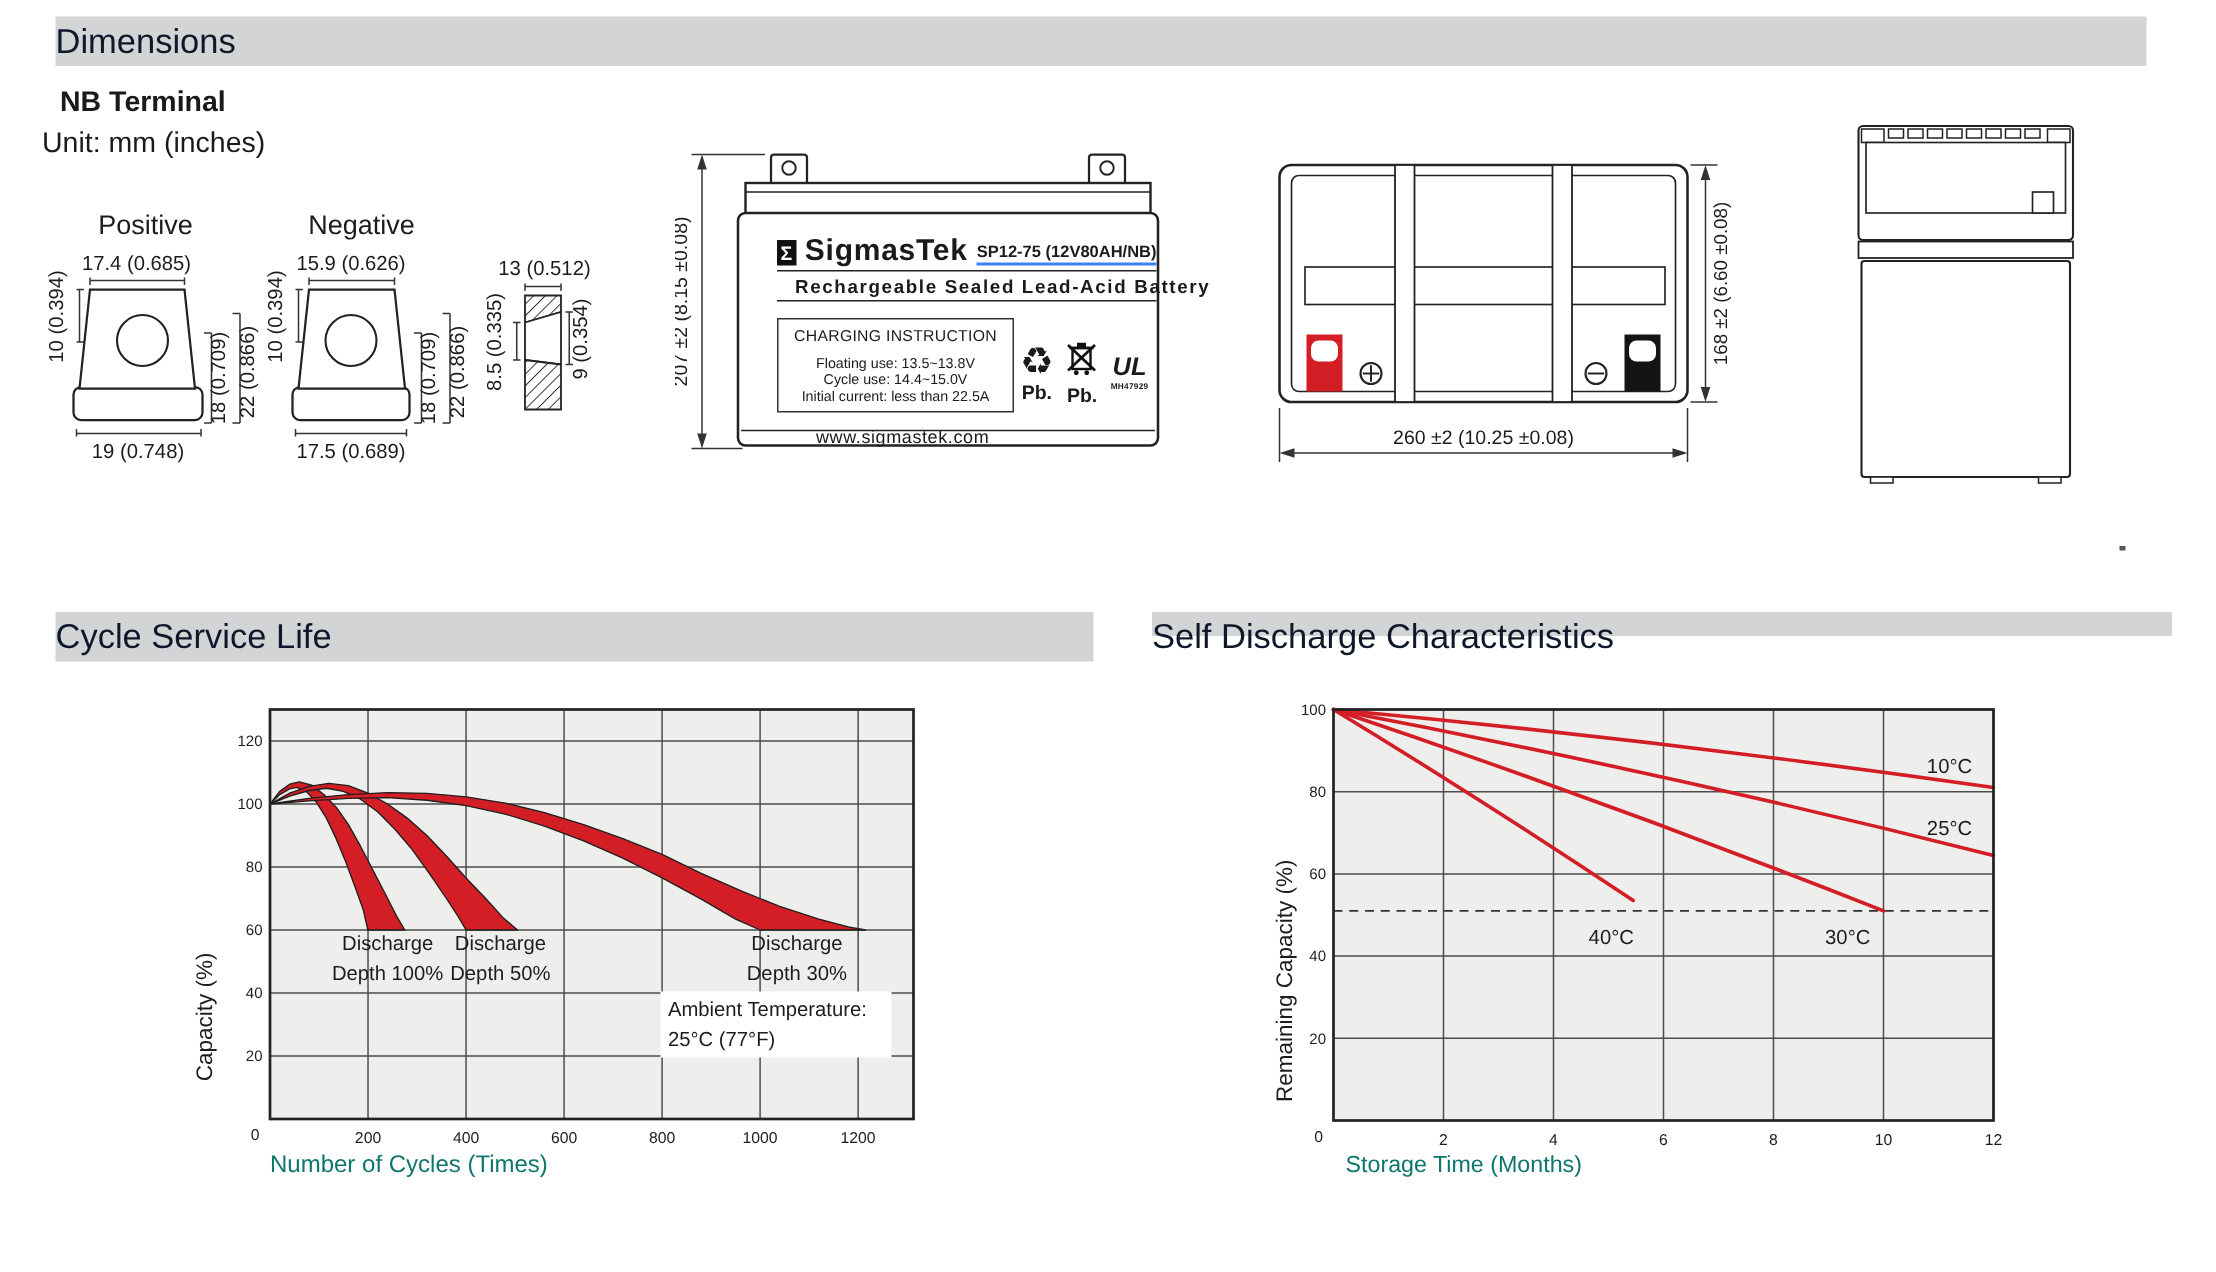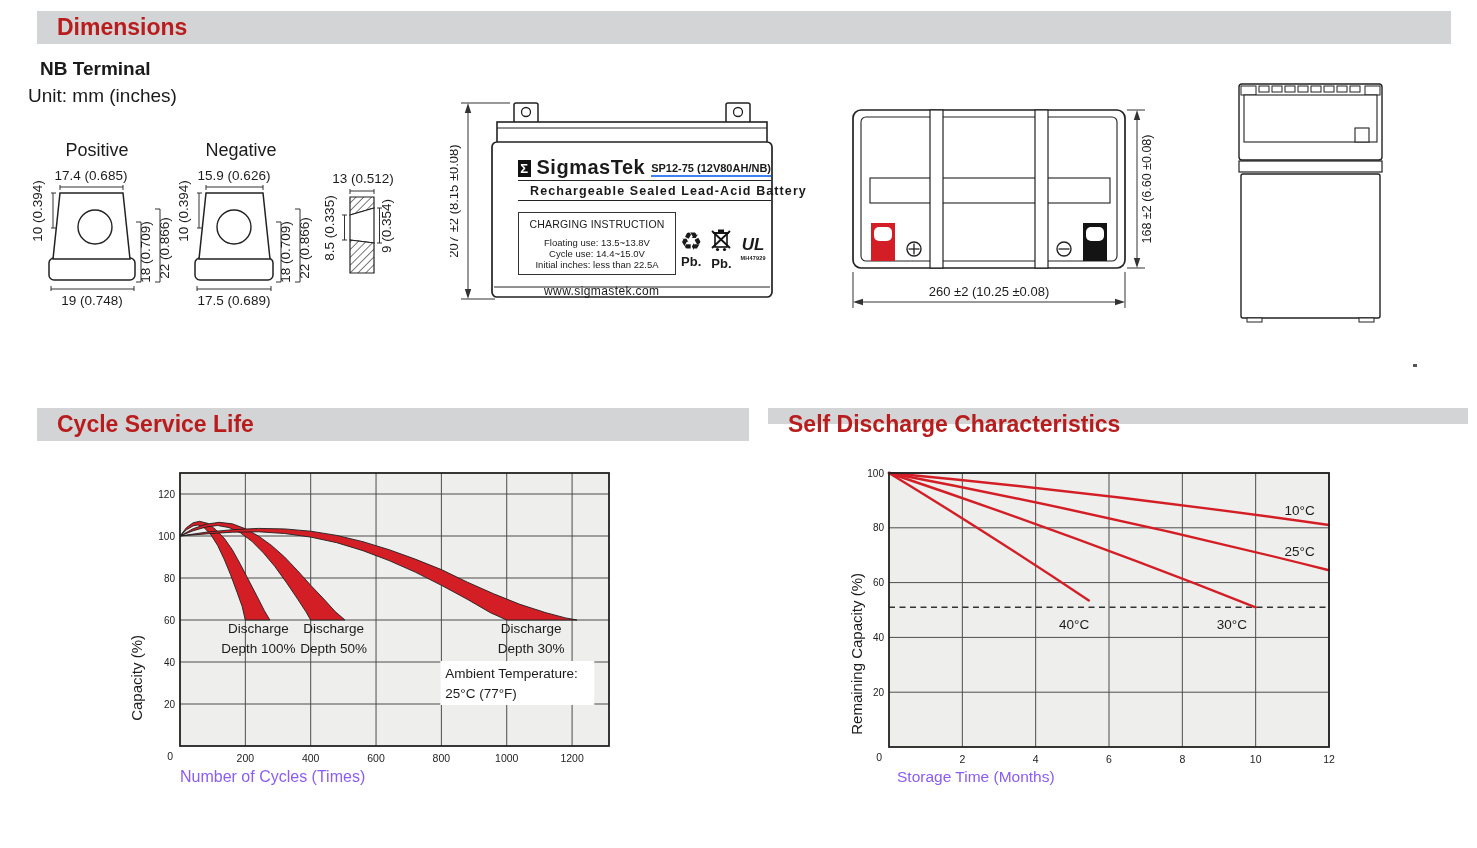--- a/index.html
+++ b/index.html
@@ -1,21 +1,21 @@
 <!DOCTYPE html>
 <html><head>
 <meta charset="utf-8">
 <style>
   html,body{margin:0;padding:0}
   body{width:1477px;height:848px;background:#fff;font-family:"Liberation Sans",sans-serif;color:#1a1a1a;position:relative;overflow:hidden}
   .abs{position:absolute}
-  .bar{background:#d3d4d6;font-weight:bold;font-size:23px;line-height:33px;padding-left:20px;color:#b91c1c}
+  .bar{background:#d3d4d6;font-weight:normal;font-size:23px;line-height:33px;padding-left:0;color:#0f172a}
   svg text{font-family:"Liberation Sans",sans-serif;fill:#1c1c1c}
   .vlabel{writing-mode:vertical-rl;transform:rotate(180deg);font-size:15px;color:#1c1c1c}
-  .xlabel{font-size:16px;color:#8b5cf6}
+  .xlabel{font-size:16px;color:#0f766e}
   
   .lbl{width:253px}
   .lbl-row1{display:flex;align-items:flex-end;gap:6px}
   .sigma{width:17px;height:17px;background:#111;color:#fff;font-size:13px;font-weight:bold;text-align:center;line-height:17px}
   .brand{font-size:20px;font-weight:bold;letter-spacing:.5px;line-height:19px}
   .model{margin-left:auto;font-size:11px;font-weight:bold;border-bottom:2px solid #3b82f6;padding-bottom:1px;white-space:nowrap}
   .rule{border-top:1.6px solid #222;margin-top:3px}
   .rule2{border-top:1.2px solid #222}
   .subtitle{text-align:center;font-weight:bold;font-size:12.5px;letter-spacing:1.1px;padding:3px 12px 2px;white-space:nowrap}
   .chargrow{display:flex;margin-top:11px;gap:4px}
@@ -131,21 +131,21 @@
     <span class="model">SP12-75 (12V80AH/NB)</span>
   </div>
   <div class="rule"></div>
   <div class="subtitle">Rechargeable Sealed Lead-Acid Battery</div>
   <div class="rule2"></div>
   <div class="chargrow">
     <div class="chargbox">
       <div class="chargtitle">CHARGING INSTRUCTION</div>
       <div class="chargline first">Floating use: 13.5~13.8V</div>
       <div class="chargline">Cycle use: 14.4~15.0V</div>
-      <div class="chargline">Initial inches: less than 22.5A</div>
+      <div class="chargline">Initial current: less than 22.5A</div>
     </div>
     <div class="icons">
       <div class="icon-stack">
         <span class="recycle-glyph">♻</span>
         <div class="pb">Pb.</div>
       </div>
       <div class="icon-stack">
         <svg width="22" height="25" viewBox="0 0 22 25">
           <rect x="5" y="5" width="12" height="14" fill="#fff" stroke="#111" stroke-width="1.6"></rect>
           <line x1="3" y1="5" x2="19" y2="5" stroke="#111" stroke-width="1.6"></line>

